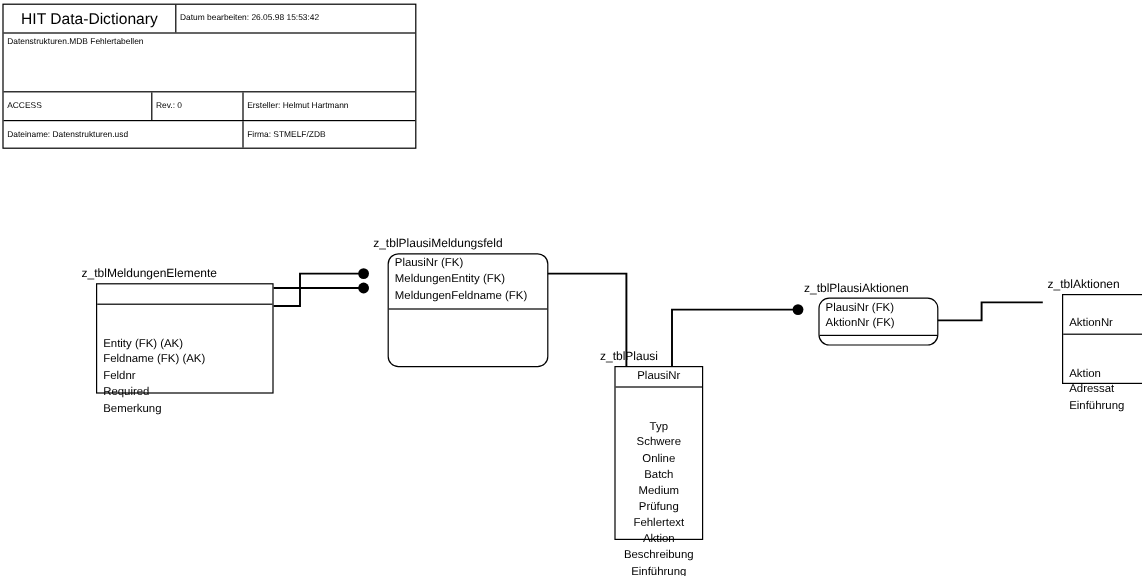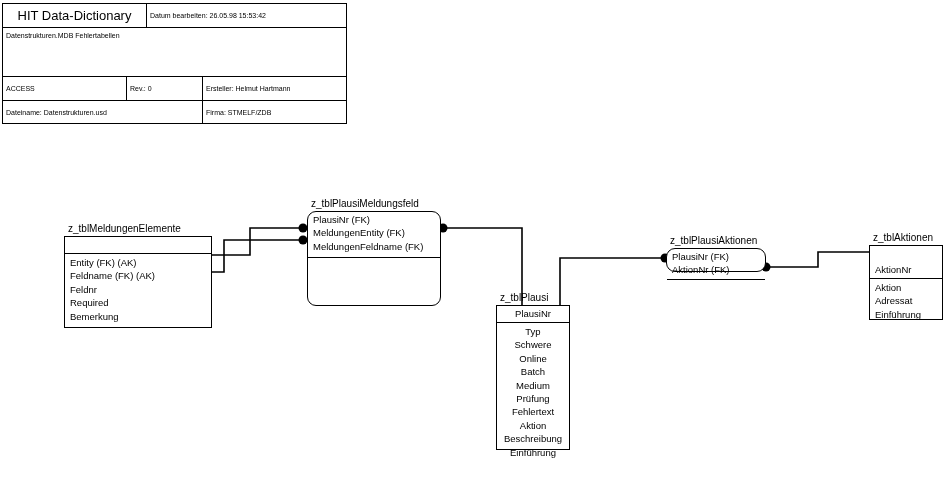--- a/index.html
+++ b/index.html
@@ -72,37 +72,38 @@
     position: absolute;
     left: 4px;
     bottom: 100%;
     margin-bottom: 1px;
     font-size: 10px;
     line-height: 12px;
     white-space: nowrap;
   }
   .entity-box {
     position: absolute;
-    left: 0;
+    left: 16px;
     top: 0;
     width: 100%;
     height: 100%;
     border: 1px solid #000;
     box-sizing: border-box;
     background: #fff;
   }
   .entity-box.rounded { border-radius: 9px; }
   .key-area {
     box-sizing: border-box;
     border-bottom: 1px solid #000;
     padding: 1px 5px 2px 5px;
   }
   .attr-area {
     box-sizing: border-box;
     padding: 2px 5px 2px 5px;
+    margin-top: 24px;
   }
   .attr {
     font-size: 9.5px;
     line-height: 13.4px;
     white-space: nowrap;
   }
 
   
   .conn-svg {
     position: absolute;
@@ -195,21 +196,21 @@
       <div class="attr">Medium</div>
       <div class="attr">Prüfung</div>
       <div class="attr">Fehlertext</div>
       <div class="attr">Aktion</div>
       <div class="attr">Beschreibung</div>
       <div class="attr">Einführung</div>
     </div>
   </div>
 </div>
 
-<div class="entity" style="left:666px; top:248px; width:100px; height:24px;">
+<div class="entity" style="left:666px; top:248px; width:100px; height:40px;">
   <div class="entity-title">z_tblPlausiAktionen</div>
   <div class="entity-box rounded">
     <div class="key-area" style="height:31px;">
       <div class="attr">PlausiNr (FK)</div>
       <div class="attr">AktionNr (FK)</div>
     </div>
     <div class="attr-area"></div>
   </div>
 </div>
 

